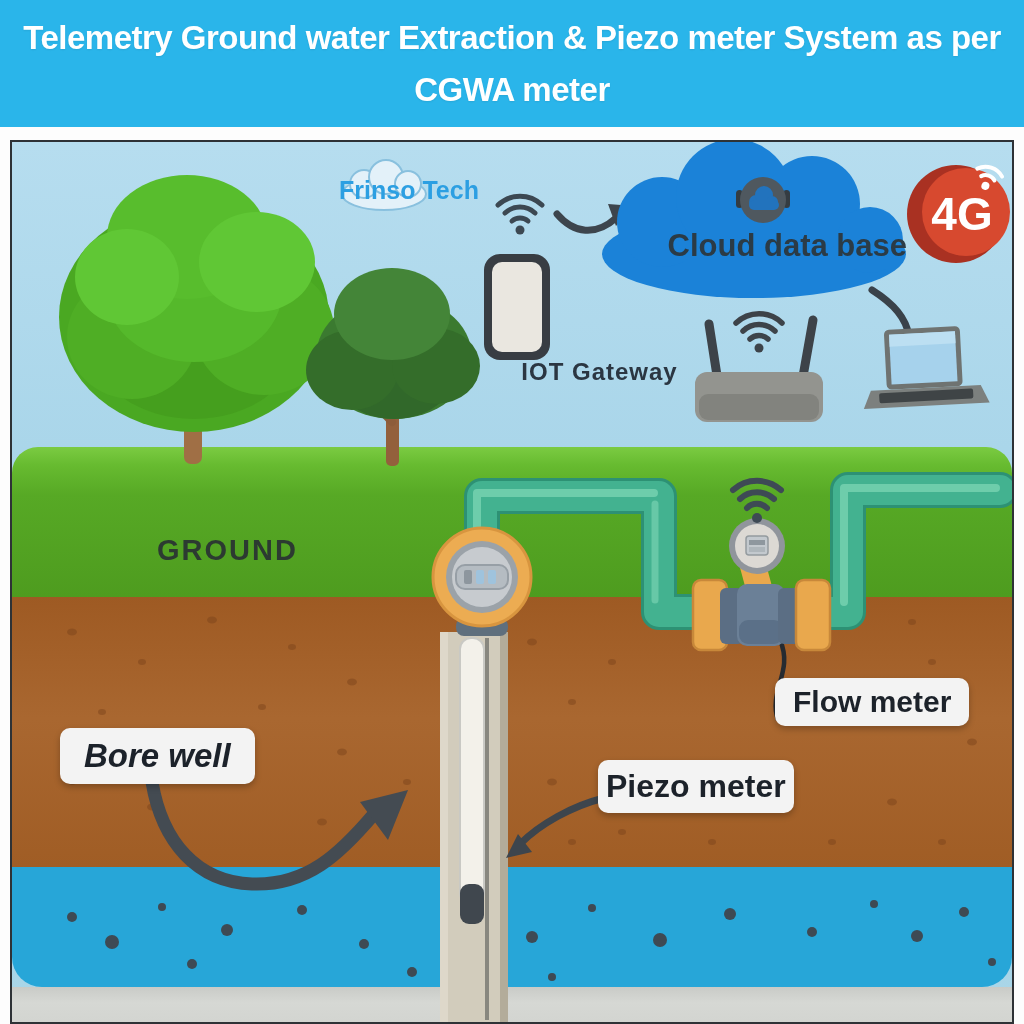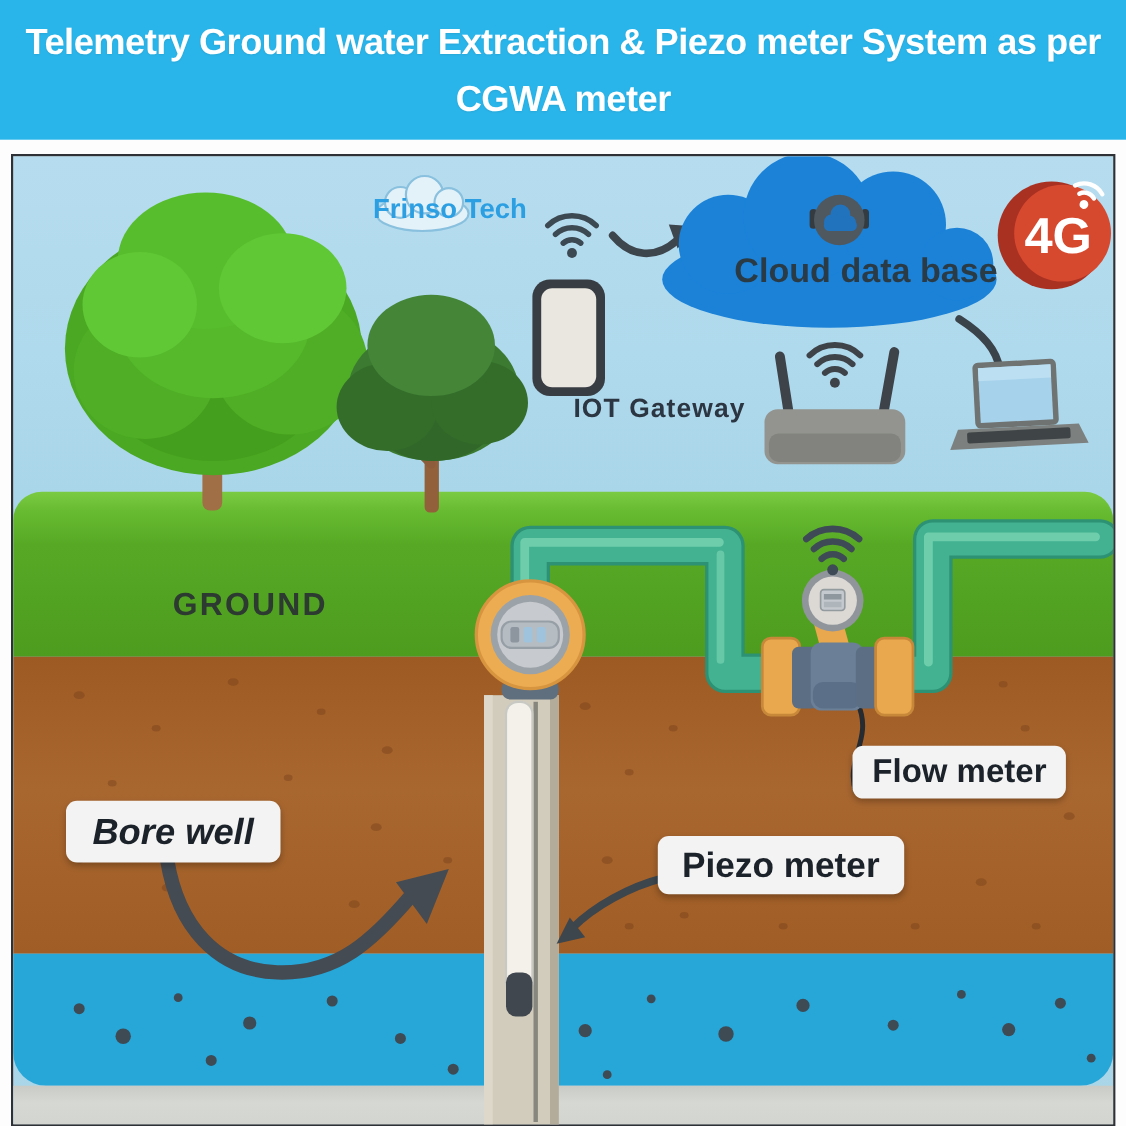--- a/index.html
+++ b/index.html
@@ -27,21 +27,21 @@
   
   .txt{position:absolute;white-space:nowrap;}
   #frinso{left:322px;top:34px;width:150px;text-align:center;font-weight:bold;font-size:25px;color:#2c9fe2;}
   #cloudlabel{left:595px;top:86px;width:300px;text-align:right;font-weight:bold;font-size:31px;color:#2b3b46;}
   #iotlabel{left:495px;top:216px;width:185px;text-align:center;font-weight:bold;font-size:24px;color:#2b3642;letter-spacing:1px;}
   #gslabel{left:145px;top:390px;width:235px;color:#2c3a31;font-weight:bold;
            font-size:29px;letter-spacing:2px;line-height:36px;}
   .lbl{position:absolute;background:#f3f3f3;border-radius:10px;box-shadow:0 3px 6px rgba(0,0,0,0.25);
        color:#1c222a;font-weight:bold;text-align:center;}
   #borewell{left:48px;top:586px;font-size:33px;padding:9px 24px;font-style:italic;}
-  #piezometer{left:586px;top:618px;font-size:32px;padding:8px 22px;}
+  #piezometer{left:586px;top:618px;font-size:32px;padding:8px 8px;}
   #flowmeter{left:719px;top:536px;font-size:30px;padding:7px 18px;margin-left:44px;}
 </style>
 </head>
 <body>
 
 <div id="page">
 
   <div id="banner">
     <div class="t1">Telemetry Ground water Extraction &amp; Piezo meter System as per</div>
     <div class="t2">CGWA meter</div>

